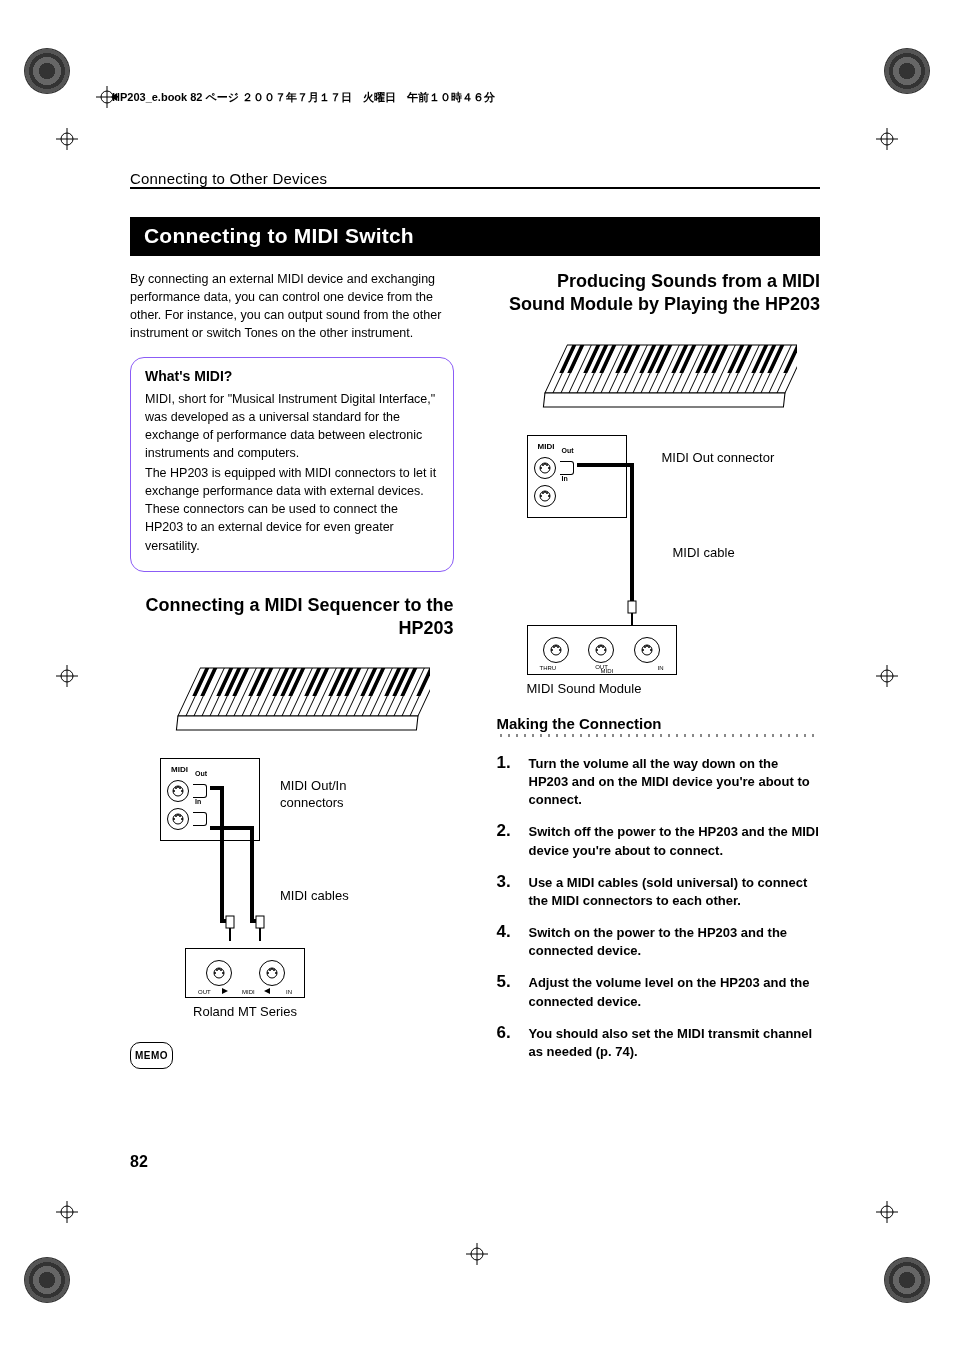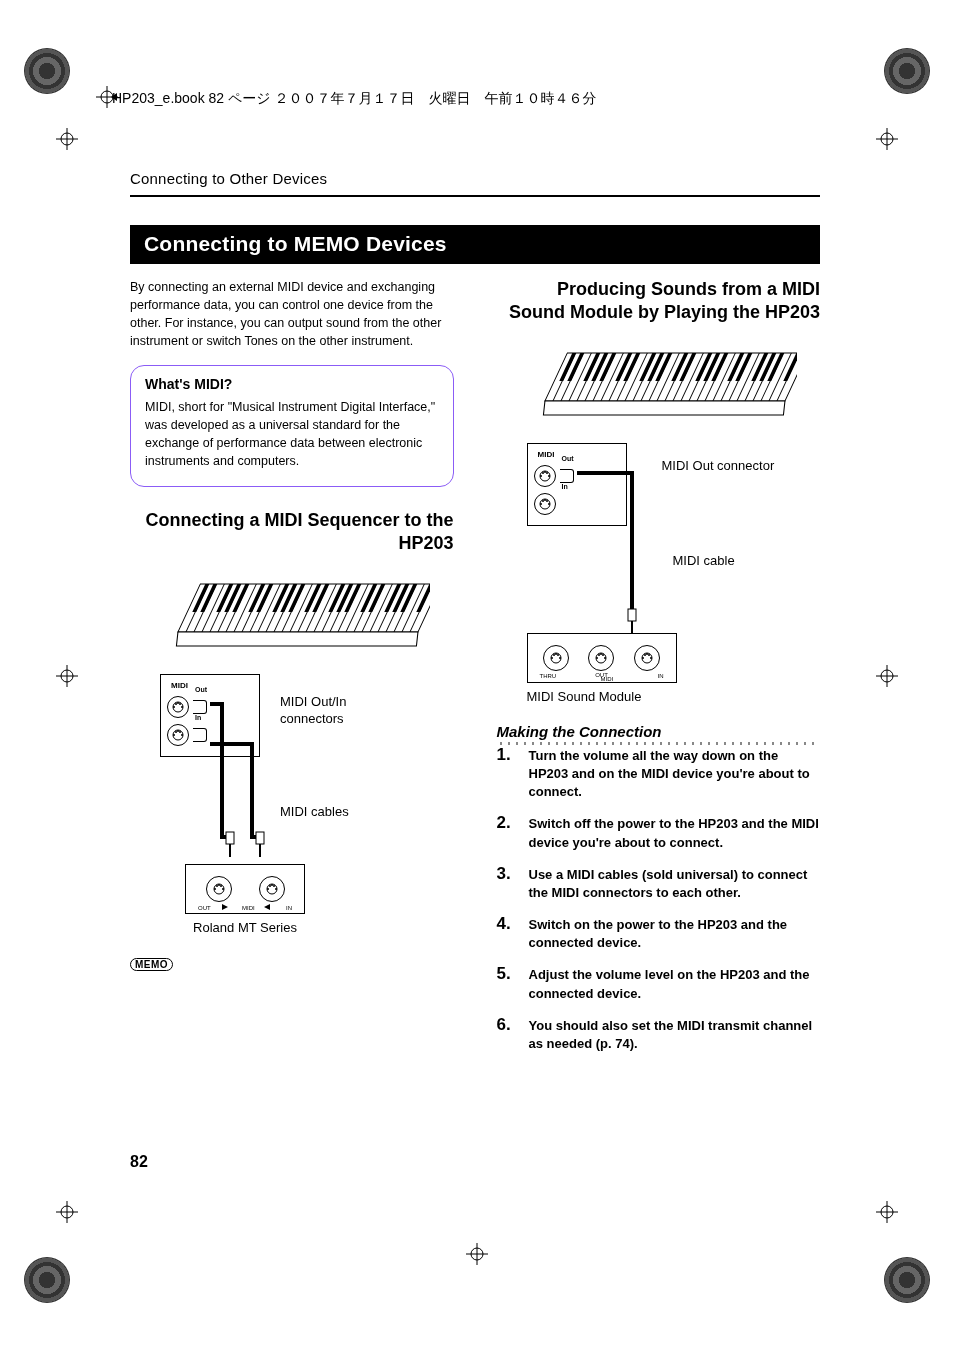--- a/index.html
+++ b/index.html
@@ -30,35 +30,35 @@
   .ci-bl { bottom: 128px; left: 56px; }
   .ci-br { bottom: 128px; right: 56px; }
   .ci-ml { top: 50%; left: 56px; transform: translateY(-50%); }
   .ci-mr { top: 50%; right: 56px; transform: translateY(-50%); }
   .ci-bc { bottom: 86px; left: 50%; transform: translateX(-50%); }
   .reg-arrow-top { top: 86px; left: 96px; }
 
   .header-line {
     position: absolute;
     top: 90px; left: 112px;
-    font-size: 14px;
+    font-size: 11px;
     color: #000;
+    font-weight: bold;
   }
 
   .page {
     position: absolute;
     top: 170px;
     left: 130px;
     width: 690px;
   }
 
   .running-head {
     font-size: 15px;
     font-weight: 400;
-    margin-bottom: 8px;
     letter-spacing: 0.2px;
   }
   .run-rule {
     border: none;
     border-top: 2px solid #000;
     margin-bottom: 28px;
   }
 
   .section-bar {
     background: #000;
@@ -145,27 +145,27 @@
   .module-caption { font-size: 13px; margin-top: 4px; text-align:center; }
 
   .side-label { font-size: 13px; line-height:1.3; }
 
   .memo-row { display:flex; gap:10px; align-items:flex-start; margin-top:14px; }
   .memo-icon {
     border: 1.5px solid #000;
     border-radius: 10px;
     font-size: 10px;
     font-weight: 700;
-    padding: 0 4px;
+    padding: 7px 4px;
     letter-spacing: 0.5px;
     flex-shrink:0;
   }
   .memo-text { font-size: 12.5px; line-height:1.4; }
 
-  .dotted-head-wrap { margin-top: 8px; margin-bottom: 0; font-style: italic; }
+  .dotted-head-wrap { margin-top: 8px; margin-bottom: 16px; }
   .dotted-head {
     font-size: 15px;
     font-weight: 700;
     margin-bottom: 2px;
   }
   .dotted-rule {
     border: none;
     height: 3px;
     background-image: radial-gradient(circle, #888 1.2px, transparent 1.2px);
     background-size: 8px 3px;
@@ -235,31 +235,32 @@
   <line x1="11" y1="0" x2="11" y2="22" stroke="#000"></line>
   <polygon points="15,11 21,7 21,15" fill="#000"></polygon>
 </svg>
 
 <div class="header-line">HP203_e.book 82 ページ ２００７年７月１７日　火曜日　午前１０時４６分</div>
 
 <div class="page">
   <div class="running-head">Connecting to Other Devices</div>
   <hr class="run-rule">
 
-  <div class="section-bar">Connecting to MEMO Devices</div>
+  <div class="section-bar">Connecting to MIDI Switch</div>
 
   <div class="cols">
 
     <div class="col">
       <div class="body-text">By connecting an external MIDI device and exchanging performance data, you can control one device from the other. For instance, you can output sound from the other instrument or switch Tones on the other instrument.</div>
 
       <div class="info-box">
         <div class="info-title">What's MIDI?</div>
         <div class="info-body">
           <p>MIDI, short for "Musical Instrument Digital Interface," was developed as a universal standard for the exchange of performance data between electronic instruments and computers.</p>
+          <p>The HP203 is equipped with MIDI connectors to let it exchange performance data with external devices. These connectors can be used to connect the HP203 to an external device for even greater versatility.</p>
         </div>
       </div>
 
       <div class="subhead">Connecting a MIDI Sequencer to the HP203</div>
 
       <div class="diagram" style="position:relative; height:370px;">
 
         <svg class="keyboard-svg" width="280" height="90" style="position:absolute; top:0; left:20px;">
           <g transform="skewX(-25)">
             <rect x="55" y="10" width="240" height="48" fill="#fff" stroke="#000"></rect>

